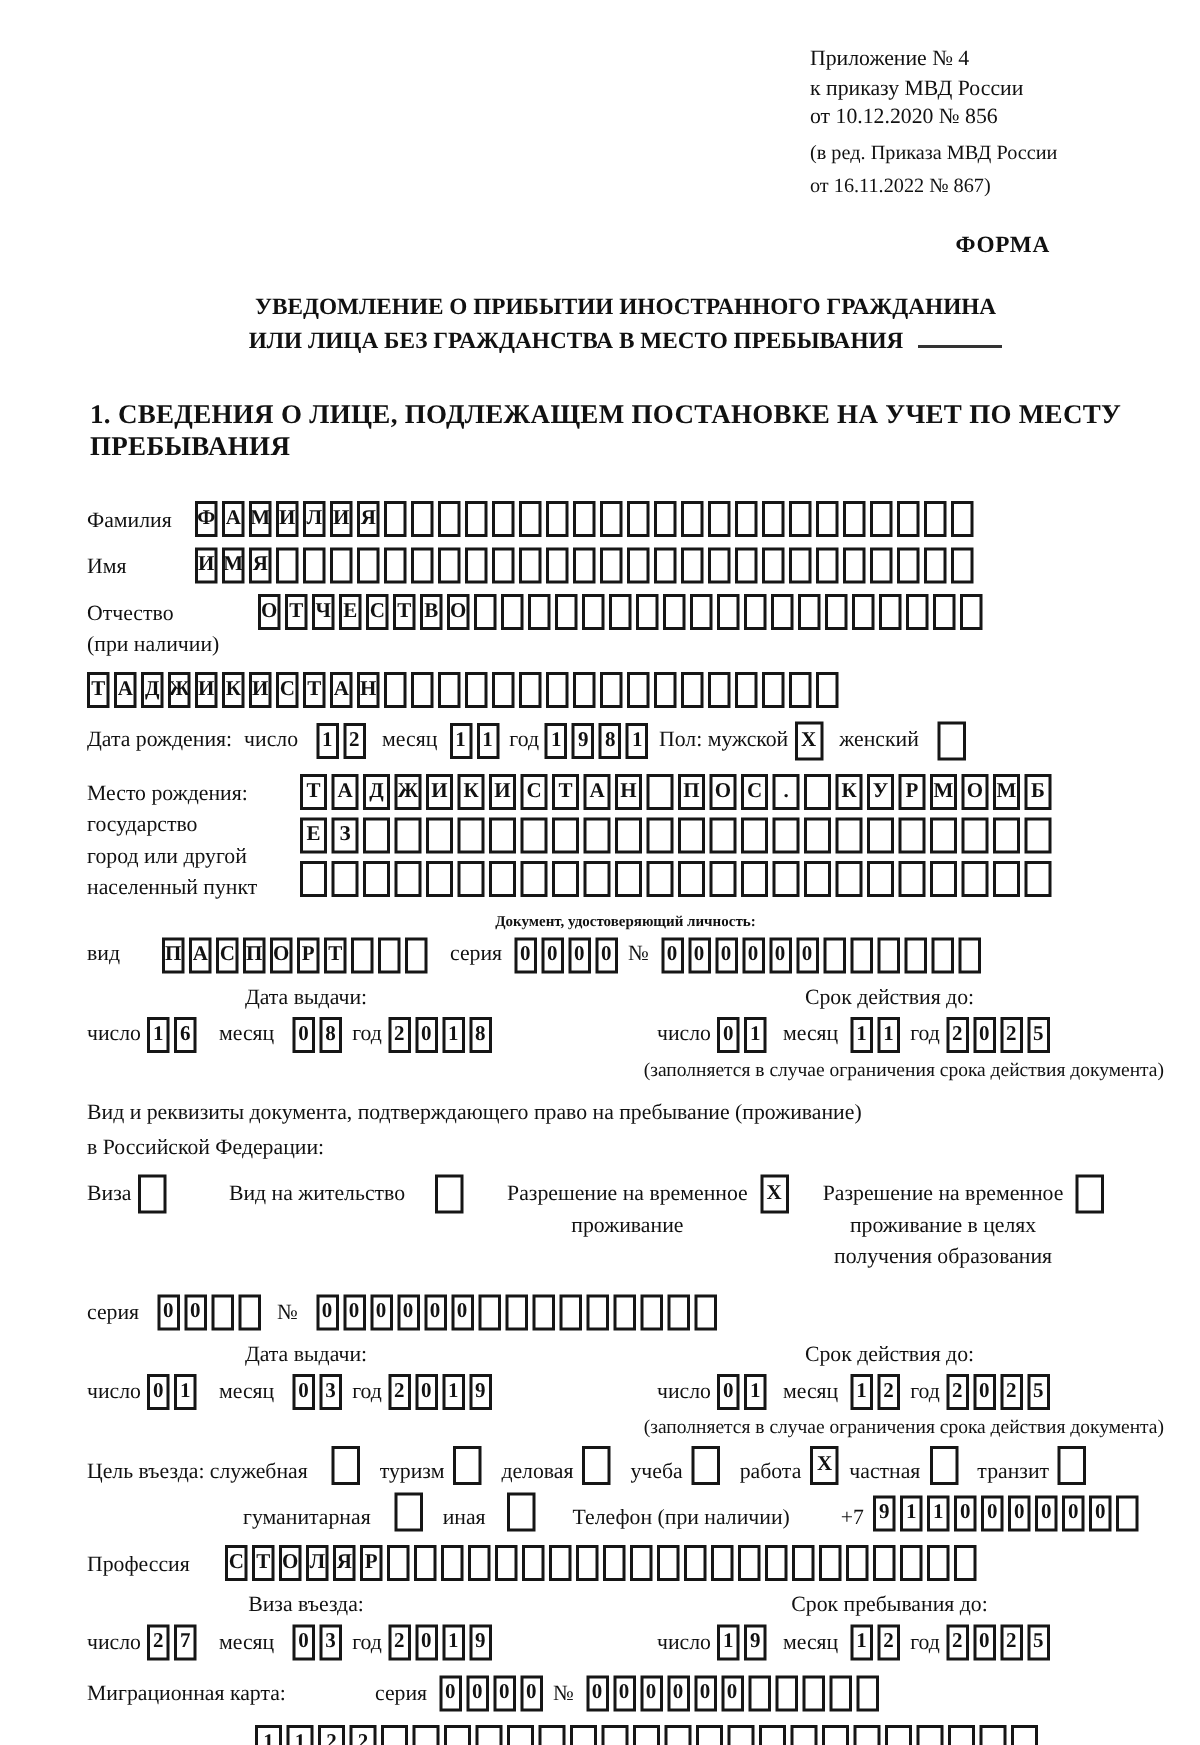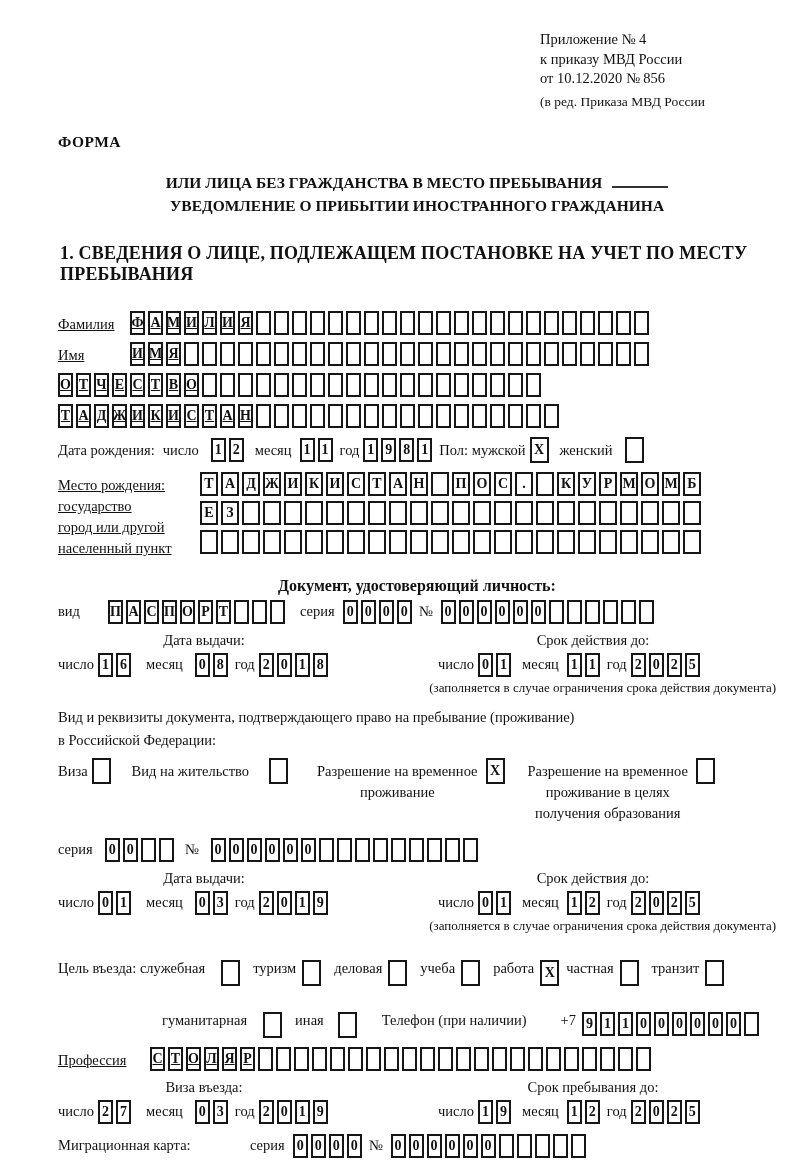--- a/index.html
+++ b/index.html
@@ -3,87 +3,88 @@
 <meta charset="utf-8">
 <style>
   * { margin:0; padding:0; box-sizing:border-box; }
   html,body { background:#fff; }
   body { font-family:"Liberation Serif","DejaVu Serif",serif; color:#111; }
   .page { width:800px; min-height:1163px; background:#fff; padding:30px 24px 24px 58px; position:relative; }
 
   
   .top-block { margin-left:482px; font-size:14.5px; line-height:1.35; }
   .top-block .ed { font-size:13.5px; margin-top:4px; }
-  .forma { margin-right:76px; font-weight:bold; font-size:15.5px; margin-top:22px; letter-spacing:.5px; }
+  .forma { text-align:right; margin-right:76px; font-weight:bold; font-size:15.5px; margin-top:22px; letter-spacing:.5px; }
 
   .title { text-align:center; font-weight:bold; font-size:15.5px; margin-top:20px; line-height:1.5; }
   .title-blank { display:inline-block; width:56px; border-bottom:2px solid #333; margin-left:10px; vertical-align:baseline; }
   .sec1 { font-weight:bold; font-size:18px; margin-top:26px; margin-left:2px; letter-spacing:.2px; }
 
   
-  .row { display:flex; align-items:flex-start; margin-top:7px;text-decoration:underline; }
+  .row { display:flex; align-items:flex-start; margin-top:7px; }
   .lbl { font-size:14.5px; line-height:1.45; padding-top:3px; flex-shrink:0; }
   .w72  { width:72px; }
   .w92  { width:92px; }
   .w114 { width:114px; }
   .w142 { width:142px; }
   .w112 { width:112px; }
 
   
   .cells { display:inline-flex; flex-wrap:nowrap; }
   .cell { width:15px; height:24px; border:2px solid #161616; margin-right:3px; display:inline-flex;
           align-items:center; justify-content:center; font-size:14px; font-weight:600; flex-shrink:0;
           background:#fff; }
   .wide .cell { width:18px; }
   .cb .cell { width:19px; height:26px; }
   .stack .cells { margin-bottom:5px; }
 
   .inline { display:flex; align-items:center; flex-wrap:nowrap; }
   .gap4 { margin-left:4px; } .gap8 { margin-left:8px; } .gap12 { margin-left:12px; }
   .sm { font-size:14.5px; white-space:nowrap; }
 
-  .center-bold { text-align:center; font-weight:bold; font-size:16px; margin-top:17px; }
+  .center-bold { text-align:center; font-weight:bold; font-size:10px; margin-top:6px; }
 
   
   .dates { display:flex; margin-top:8px; }
   .dates .col-l { width:352px; }
   .dates .col-r { flex:1; }
   .dates .head { text-align:center; font-size:14.5px; margin-bottom:4px; }
   .dates .col-l .head { margin-right:60px; }
   .dates .line { display:flex; align-items:center; }
   .note { font-size:13px; margin-top:3px; text-align:right; white-space:nowrap; }
 
   .intro { font-size:14.5px; margin-top:10px; line-height:1.6; }
 
   
   .permits { display:flex; align-items:flex-start; margin-top:6px; }
   .permit { display:flex; align-items:flex-start; }
   .permit .plbl { font-size:14.5px; text-align:center; line-height:1.45; padding-top:3px; }
   .permit .cells { margin-left:8px; }
 
-  .purpose-line { display:flex; align-items:flex-start; margin-top:26px; }
+  .purpose-line { display:flex; align-items:flex-end; margin-top:5px; }
   .purpose-line .sm { margin-right:6px; }
   .purpose-line .cells { margin-right:10px; }
 </style>
 </head>
 <body>
 
 <div class="page">
 
   <div class="top-block">
     <div>Приложение № 4</div>
     <div>к приказу МВД России</div>
     <div>от 10.12.2020 № 856</div>
     <div class="ed">(в ред. Приказа МВД России</div>
+    <div class="ed">от 16.11.2022 № 867)</div>
   </div>
   <div class="forma">ФОРМА</div>
 
   <div class="title">
+    <div>УВЕДОМЛЕНИЕ О ПРИБЫТИИ ИНОСТРАННОГО ГРАЖДАНИНА</div>
     <div><span>ИЛИ ЛИЦА БЕЗ ГРАЖДАНСТВА В МЕСТО ПРЕБЫВАНИЯ</span><span class="title-blank"></span></div>
-    <div>УВЕДОМЛЕНИЕ О ПРИБЫТИИ ИНОСТРАННОГО ГРАЖДАНИНА</div>
   </div>
 
   <div class="sec1">1. СВЕДЕНИЯ О ЛИЦЕ, ПОДЛЕЖАЩЕМ ПОСТАНОВКЕ НА УЧЕТ ПО МЕСТУ ПРЕБЫВАНИЯ</div>
 
   <div class="row" style="margin-top:26px;">
     <div class="lbl w72">Фамилия</div>
     <div class="cells">
         <span class="cell">Ф</span>
         <span class="cell">А</span>
         <span class="cell">М</span>
@@ -145,20 +146,24 @@
         <span class="cell"></span>
         <span class="cell"></span>
         <span class="cell"></span>
         <span class="cell"></span>
         <span class="cell"></span>
         <span class="cell"></span>
       </div>
   </div>
 
   <div class="row">
+    <div class="lbl w114">
+      <div>Отчество</div>
+      <div>(при наличии)</div>
+    </div>
     <div class="cells">
         <span class="cell">О</span>
         <span class="cell">Т</span>
         <span class="cell">Ч</span>
         <span class="cell">Е</span>
         <span class="cell">С</span>
         <span class="cell">Т</span>
         <span class="cell">В</span>
         <span class="cell">О</span>
         <span class="cell"></span>
@@ -427,21 +432,21 @@
     <div>в Российской Федерации:</div>
   </div>
 
   <div class="permits">
     <div class="permit">
       <div class="plbl">Виза</div>
       <div class="cells cb" style="margin-left:4px;">
           <span class="cell"></span>
         </div>
     </div>
-    <div class="permit" style="margin-left:18px;">
+    <div class="permit" style="margin-left:39px;">
       <div class="plbl">Вид на жительство</div>
       <div class="cells cb" style="margin-left:20px;">
           <span class="cell"></span>
         </div>
     </div>
     <div class="permit" style="margin-left:26px;">
       <div class="plbl">
         <div>Разрешение на временное</div>
         <div>проживание</div>
       </div>

